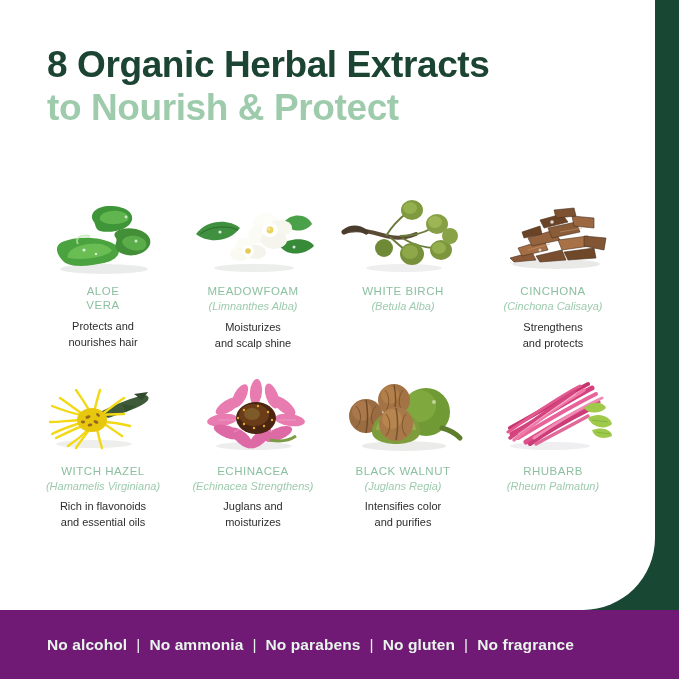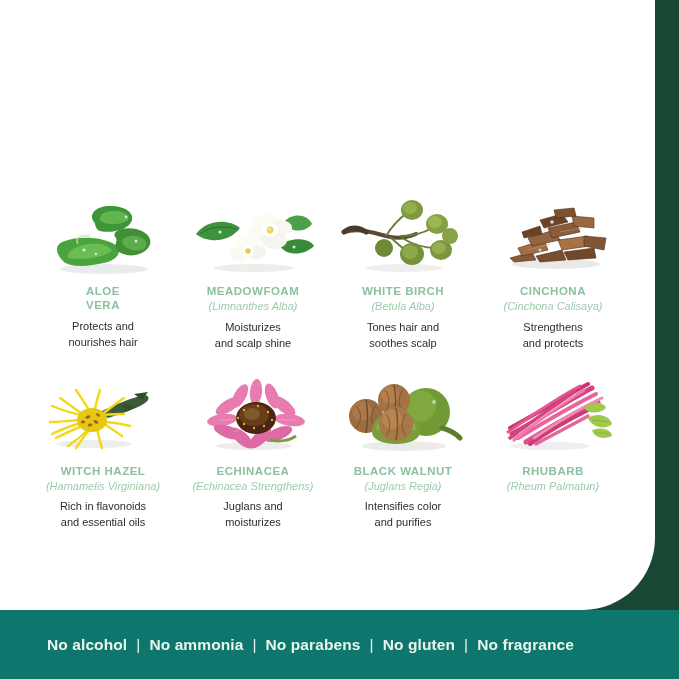--- a/index.html
+++ b/index.html
@@ -66,21 +66,21 @@
     text-align: center;
   }
   .art {
     width: 130px;
     height: 86px;
     position: relative;
   }
   .art svg { display: block; width: 130px; height: 86px; }
   .name {
     font-size: 11.5px;
-    font-weight: bold;
+    font-weight: normal;
     color: #8cc0a0;
     letter-spacing: 0.5px;
     line-height: 1.25;
     margin-top: 6px;
   }
   .latin {
     font-size: 11px;
     color: #9ecbae;
     line-height: 1.3;
     margin-top: 1px;
@@ -93,21 +93,21 @@
     margin-top: 6px;
     text-align: center;
   }
   .desc span { display: block; }
   .footer {
     position: absolute;
     left: 0;
     top: 610px;
     width: 679px;
     height: 69px;
-    background: #0f766e;
+    background: #701a75;
     display: flex;
     align-items: center;
   }
   .footer-inner {
     margin-left: 47px;
     font-size: 15.5px;
     font-weight: bold;
     color: #e9f5ec;
     letter-spacing: 0.1px;
     display: flex;
@@ -119,20 +119,24 @@
     font-weight: normal;
   }
 </style>
 </head>
 <body>
 
 <div class="poster">
 
   <div class="card"></div>
 
+  <div class="header">
+    <div class="title-main">8 Organic Herbal Extracts</div>
+    <div class="title-sub">to Nourish &amp; Protect</div>
+  </div>
 
   <div class="grid">
 
     <div class="cell">
       <div class="art">
         <svg viewBox="0 0 130 86">
           <ellipse cx="66" cy="77" rx="44" ry="5" fill="#e9ecea"></ellipse>
           <path d="M26 70 C18 62 16 54 24 50 C38 44 62 44 76 52 C86 58 80 68 66 71 C52 74 34 76 26 70Z" fill="#4aa33f"></path>
           <path d="M30 66 C28 60 36 54 50 52 C62 50 72 54 74 59 C68 64 50 69 30 66Z" fill="#6fc257" opacity="0.85"></path>
           <path d="M56 30 C50 22 58 14 72 14 C86 14 96 20 94 28 C92 37 74 42 62 39 C57 37 58 33 56 30Z" fill="#3f9638"></path>
@@ -209,24 +213,20 @@
           <ellipse cx="74" cy="62" rx="12" ry="11" fill="#76913a"></ellipse>
           <ellipse cx="72" cy="60" rx="8" ry="7" fill="#93ad4e" opacity="0.8"></ellipse>
           <ellipse cx="103" cy="58" rx="11" ry="10" fill="#7d963d"></ellipse>
           <ellipse cx="101" cy="56" rx="7" ry="6" fill="#9ab552" opacity="0.8"></ellipse>
           <ellipse cx="46" cy="56" rx="9" ry="9" fill="#6f8a36"></ellipse>
           <ellipse cx="112" cy="44" rx="8" ry="8" fill="#88a247"></ellipse>
         </svg>
       </div>
       <div class="name">WHITE BIRCH</div>
       <div class="latin">(Betula Alba)</div>
-      <div class="desc">
-        <span>Tones hair and</span>
-        <span>soothes scalp</span>
-      </div>
     </div>
 
     <div class="cell">
       <div class="art">
         <svg viewBox="0 0 130 86">
           <ellipse cx="68" cy="72" rx="44" ry="5" fill="#e9eae8"></ellipse>
           <g stroke="#4a2f1c" stroke-width="0.6">
             <path d="M22 66 L44 60 L48 68 L26 70Z" fill="#8a5a38"></path>
             <path d="M30 56 L56 48 L60 58 L34 64Z" fill="#a46d44"></path>
             <path d="M48 64 L74 58 L78 68 L52 70Z" fill="#7a4f30"></path>

